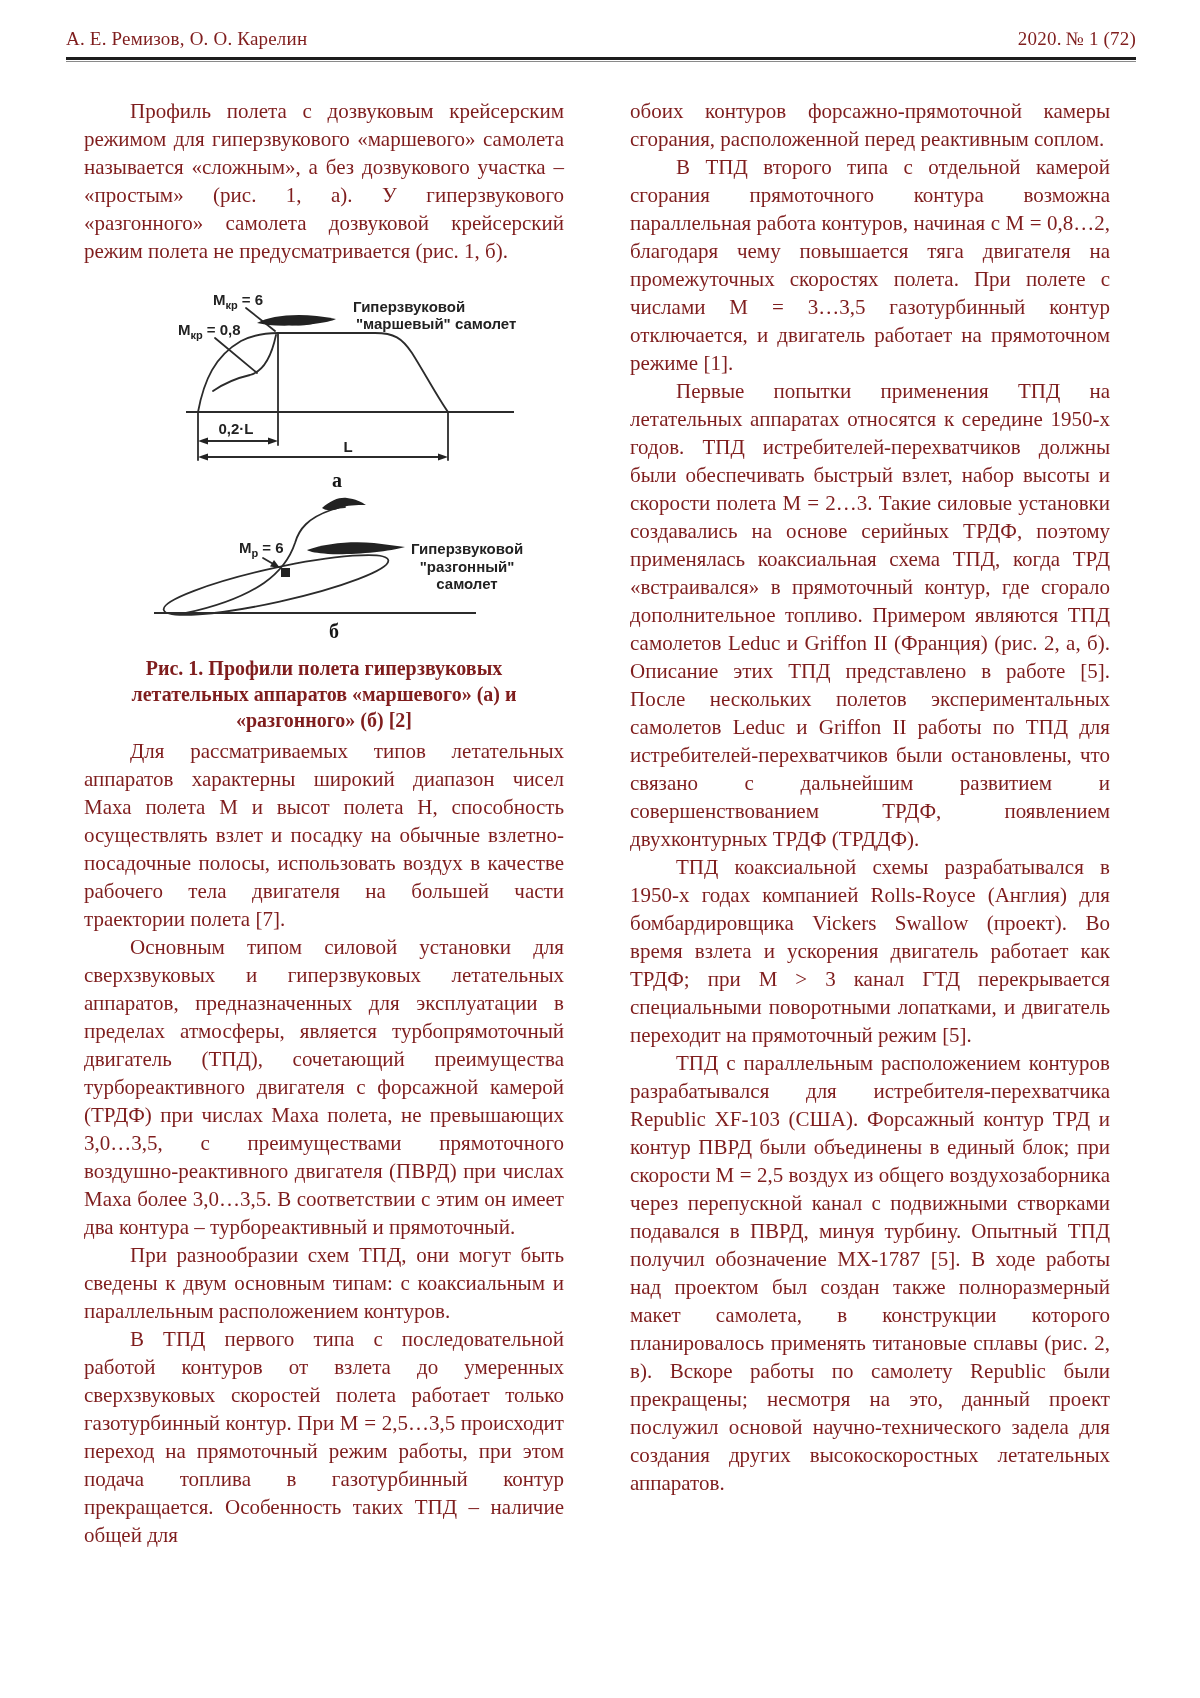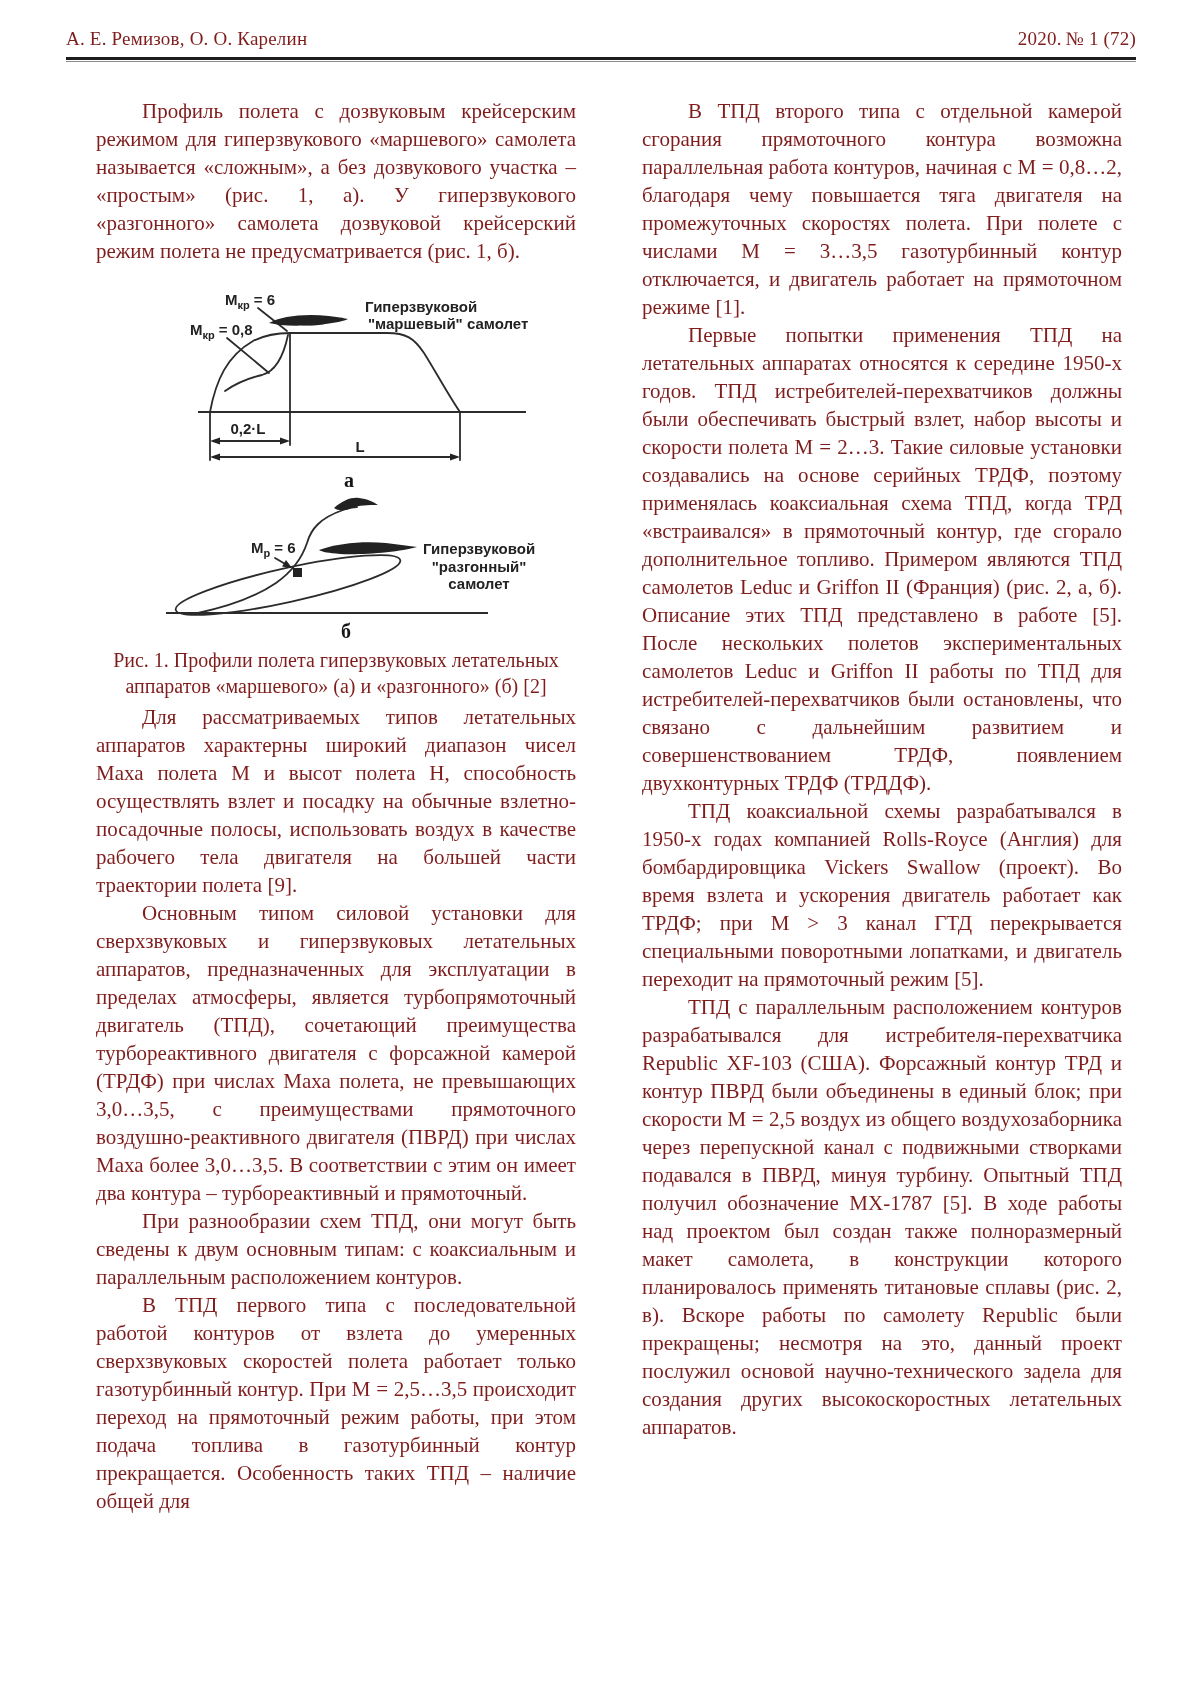--- a/index.html
+++ b/index.html
@@ -8,28 +8,28 @@
     font-family:"Liberation Serif",serif;color:#7f1d1d;overflow:hidden;
   }
   
   .page-header{position:absolute;top:28px;left:66px;width:1070px;}
   .header-row{display:flex;justify-content:space-between;align-items:baseline;
     font-size:19px;letter-spacing:.2px;}
   .issue-number{margin-left:4px;}
   .rule-thick{margin-top:7px;height:0;border-top:3px solid #1d1d1d;}
   .rule-thin{margin-top:1px;height:0;border-top:1px solid #8a8a8a;}
   
-  .columns{position:absolute;top:97px;left:96px;width:1026px;display:flex;gap:66px;}
+  .columns{position:absolute;top:97px;left:84px;width:1026px;display:flex;gap:66px;}
   .col{width:480px;font-size:21px;line-height:28px;text-align:justify;
     hyphens:auto;-webkit-hyphens:auto;}
   .col p{margin:0;text-indent:46px;}
   .col p.noindent{text-indent:0;}
   
   figure{margin:12px 0 4px 0;padding:0;}
-  figcaption{margin-top:0;padding:0 4px;font-weight:normal;font-size:20px;
+  figcaption{margin-top:8px;padding:0 4px;font-weight:bold;font-size:20px;
     line-height:26px;text-align:center;text-indent:0;}
   .fig-svg{display:block;}
   .fig-stroke{stroke:#2b2b2b;stroke-width:1.8;fill:none;stroke-linecap:round;}
   .fig-heavy{stroke:#2b2b2b;stroke-width:2.2;fill:none;}
   .fig-fill{fill:#222;stroke:none;}
   .fig-label{font-family:"Liberation Sans",sans-serif;font-weight:700;
     font-size:15px;fill:#222;}
   .fig-sub{font-size:11px;}
   .panel-letter{font-family:"Liberation Serif",serif;font-weight:700;
     font-size:20px;fill:#161616;}
@@ -112,27 +112,28 @@
             <text class="fig-label" x="383" y="277" text-anchor="middle">Гиперзвуковой</text>
             <text class="fig-label" x="383" y="295" text-anchor="middle">"разгонный"</text>
             <text class="fig-label" x="383" y="312" text-anchor="middle">самолет</text>
             <text class="panel-letter" x="250" y="361" text-anchor="middle">б</text>
           </g>
         </svg>
 
         <figcaption>Рис. 1. Профили полета гиперзвуковых летательных аппаратов «маршевого» (а) и «разгонного» (б) [2]</figcaption>
       </figure>
 
-      <p>Для рассматриваемых типов летательных аппаратов характерны широкий диапазон чисел Маха полета М и высот полета H, способность осуществлять взлет и посадку на обычные взлетно-посадочные полосы, использовать воздух в качестве рабочего тела двигателя на большей части траектории полета [9].</p>
+      <p>Для рассматриваемых типов летательных аппаратов характерны широкий диапазон чисел Маха полета М и высот полета H, способность осуществлять взлет и посадку на обычные взлетно-посадочные полосы, использовать воздух в качестве рабочего тела двигателя на большей части траектории полета [7].</p>
       <p>Основным типом силовой установки для сверхзвуковых и гиперзвуковых летательных аппаратов, предназначенных для эксплуатации в пределах атмосферы, является турбопрямоточный двигатель (ТПД), сочетающий преимущества турбореактивного двигателя с форсажной камерой (ТРДФ) при числах Маха полета, не превышающих 3,0…3,5, с преимуществами прямоточного воздушно-реактивного двигателя (ПВРД) при числах Маха более 3,0…3,5. В соответствии с этим он имеет два контура – турбореактивный и прямоточный.</p>
       <p>При разнообразии схем ТПД, они могут быть сведены к двум основным типам: с коаксиальным и параллельным расположением контуров.</p>
       <p>В ТПД первого типа с последовательной работой контуров от взлета до умеренных сверхзвуковых скоростей полета работает только газотурбинный контур. При М = 2,5…3,5 происходит переход на прямоточный режим работы, при этом подача топлива в газотурбинный контур прекращается. Особенность таких ТПД – наличие общей для</p>
     </section>
 
     <section class="col">
+      <p class="noindent">обоих контуров форсажно-прямоточной камеры сгорания, расположенной перед реактивным соплом.</p>
       <p>В ТПД второго типа с отдельной камерой сгорания прямоточного контура возможна параллельная работа контуров, начиная с М = 0,8…2, благодаря чему повышается тяга двигателя на промежуточных скоростях полета. При полете с числами М = 3…3,5 газотурбинный контур отключается, и двигатель работает на прямоточном режиме [1].</p>
       <p>Первые попытки применения ТПД на летательных аппаратах относятся к середине 1950-х годов. ТПД истребителей-перехватчиков должны были обеспечивать быстрый взлет, набор высоты и скорости полета М = 2…3. Такие силовые установки создавались на основе серийных ТРДФ, поэтому применялась коаксиальная схема ТПД, когда ТРД «встраивался» в прямоточный контур, где сгорало дополнительное топливо. Примером являются ТПД самолетов Leduc и Griffon II (Франция) (рис. 2, а, б). Описание этих ТПД представлено в работе [5]. После нескольких полетов экспериментальных самолетов Leduc и Griffon II работы по ТПД для истребителей-перехватчиков были остановлены, что связано с дальнейшим развитием и совершенствованием ТРДФ, появлением двухконтурных ТРДФ (ТРДДФ).</p>
       <p>ТПД коаксиальной схемы разрабатывался в 1950-х годах компанией Rolls-Royce (Англия) для бомбардировщика Vickers Swallow (проект). Во время взлета и ускорения двигатель работает как ТРДФ; при М &gt; 3 канал ГТД перекрывается специальными поворотными лопатками, и двигатель переходит на прямоточный режим [5].</p>
       <p>ТПД с параллельным расположением контуров разрабатывался для истребителя-перехватчика Republic XF-103 (США). Форсажный контур ТРД и контур ПВРД были объединены в единый блок; при скорости М = 2,5 воздух из общего воздухозаборника через перепускной канал с подвижными створками подавался в ПВРД, минуя турбину. Опытный ТПД получил обозначение МХ-1787 [5]. В ходе работы над проектом был создан также полноразмерный макет самолета, в конструкции которого планировалось применять титановые сплавы (рис. 2, в). Вскоре работы по самолету Republic были прекращены; несмотря на это, данный проект послужил основой научно-технического задела для создания других высокоскоростных летательных аппаратов.</p>
     </section>
 
   </main>
 </div>
 
 </body></html>

